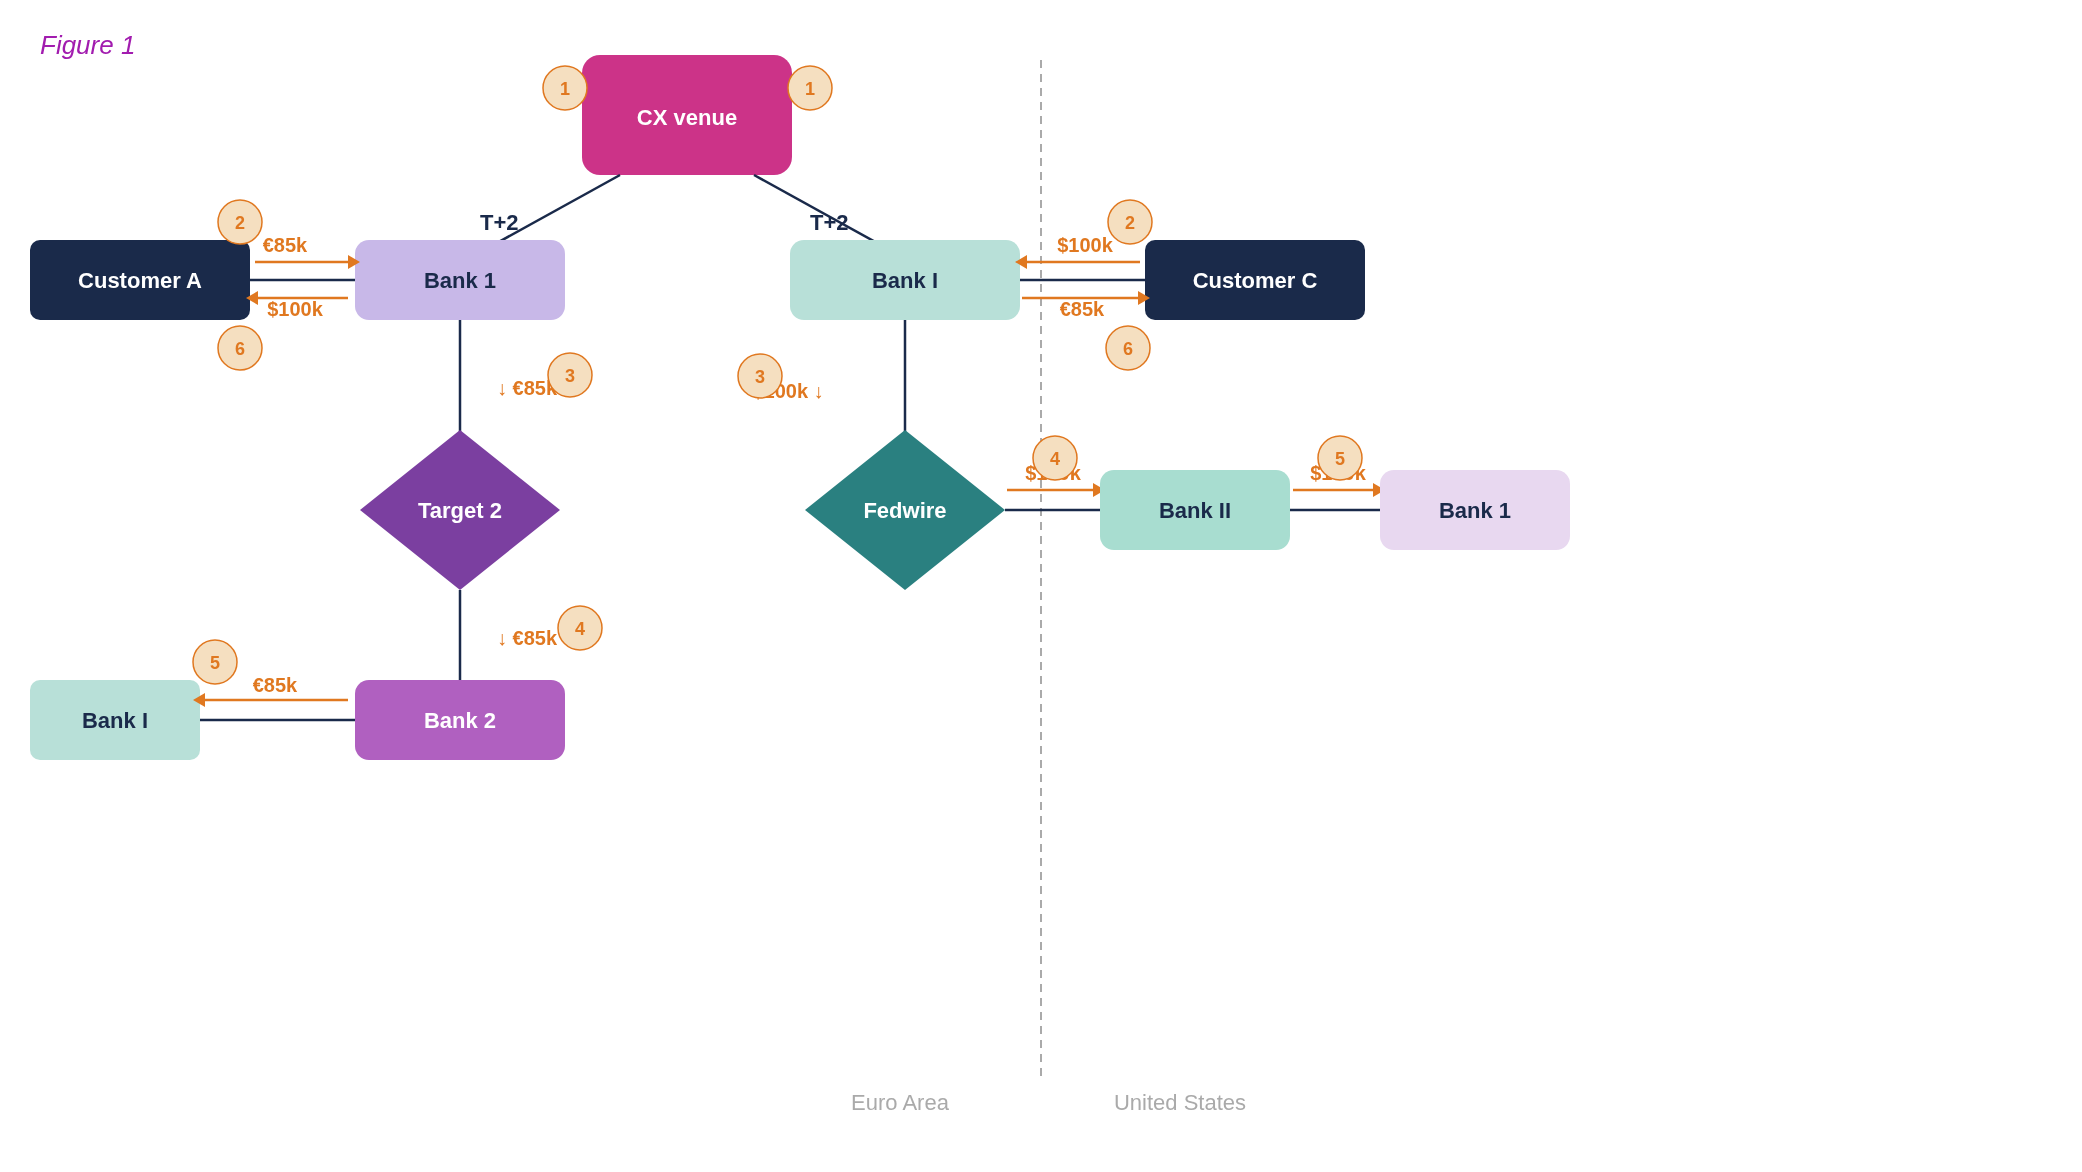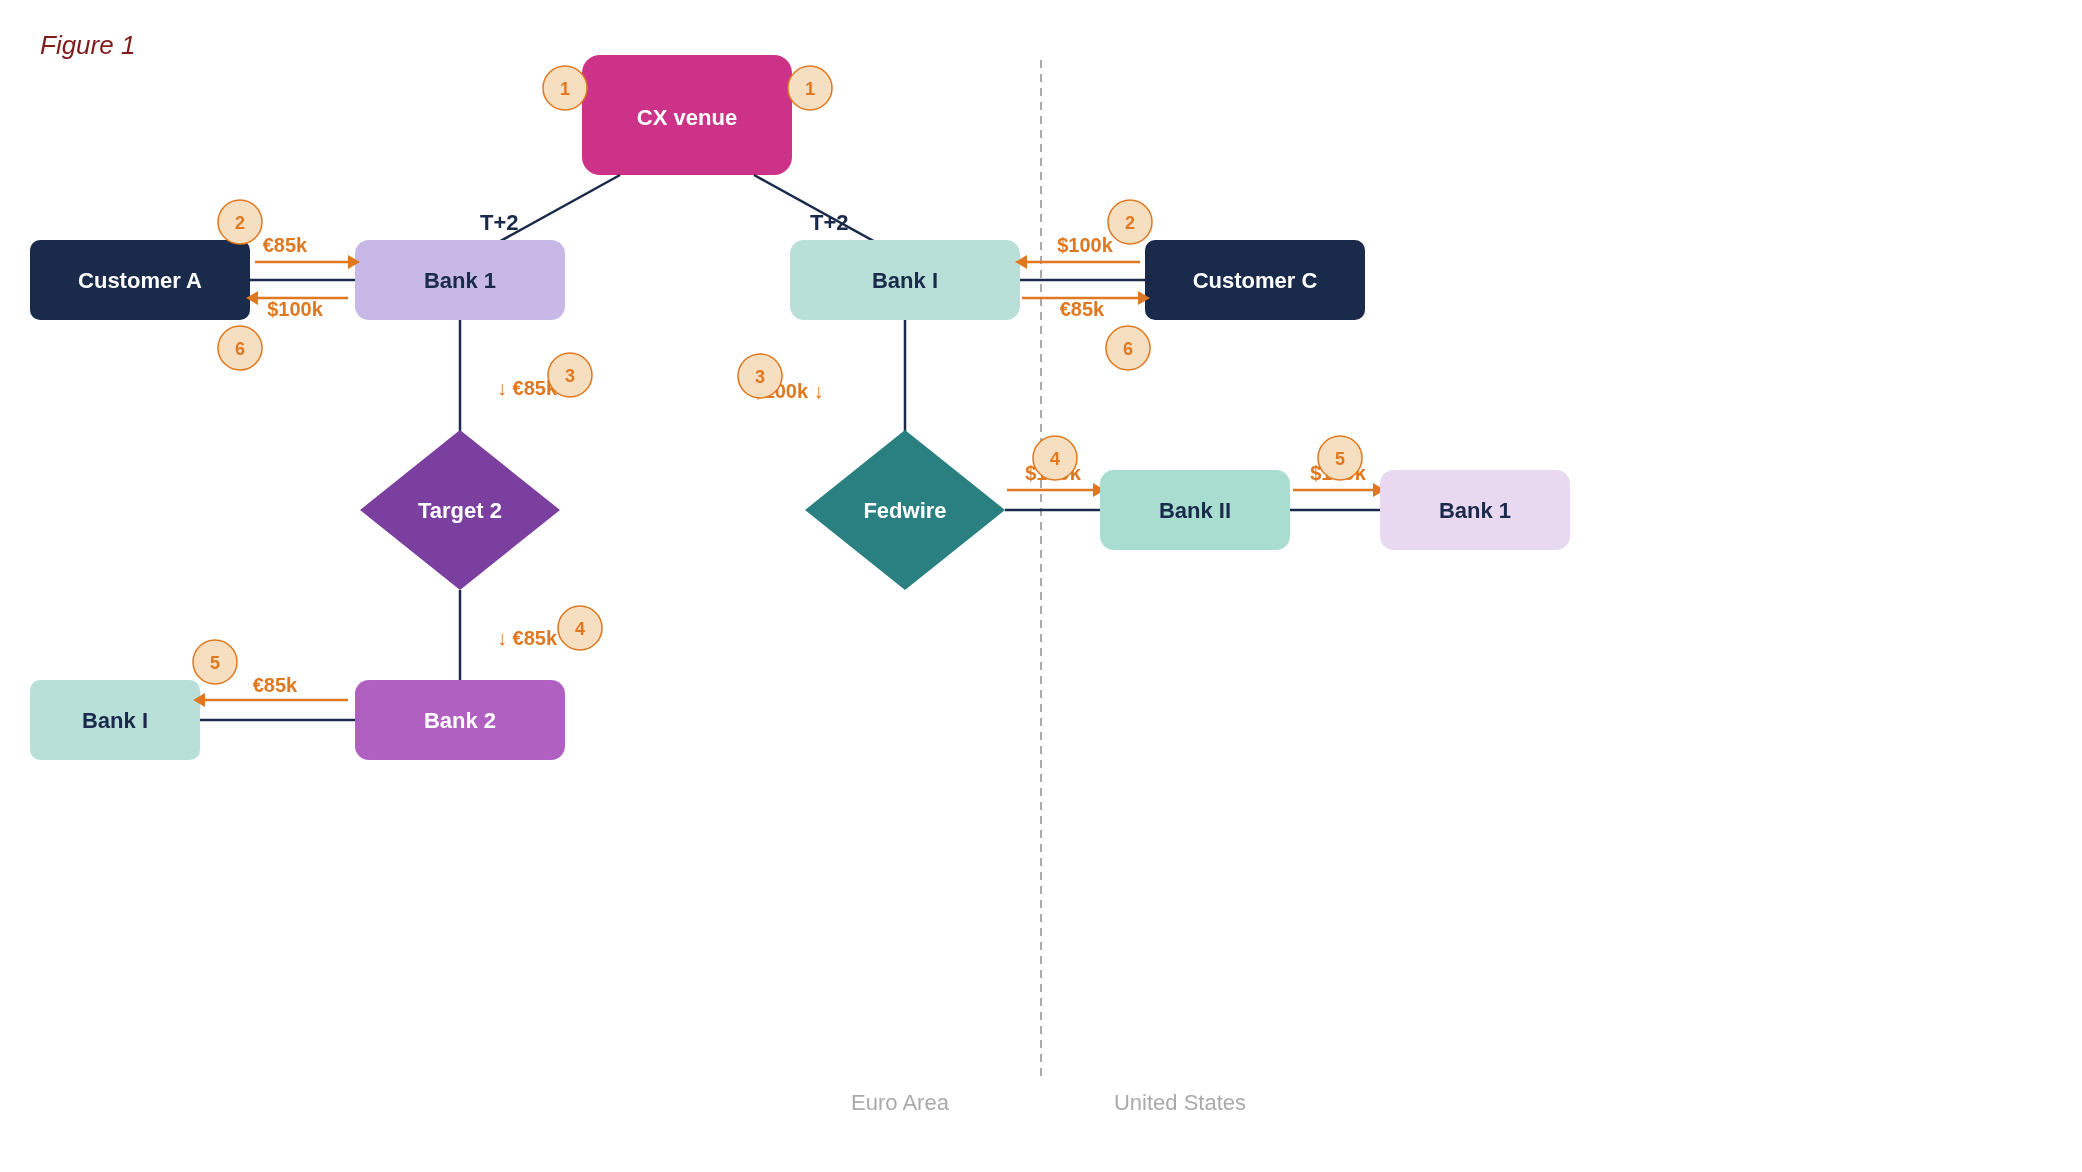--- a/index.html
+++ b/index.html
@@ -9,21 +9,21 @@
       width: 2082px;
       height: 1172px;
       overflow: hidden;
       position: relative;
     }
     .figure-label {
       position: absolute;
       top: 30px;
       left: 40px;
       font-size: 26px;
-      color: #7f1d1d;
+      color: #a21caf;
       font-style: italic;
       font-weight: 400;
     }
     svg.diagram {
       position: absolute;
       top: 0;
       left: 0;
       width: 2082px;
       height: 1172px;
     }

